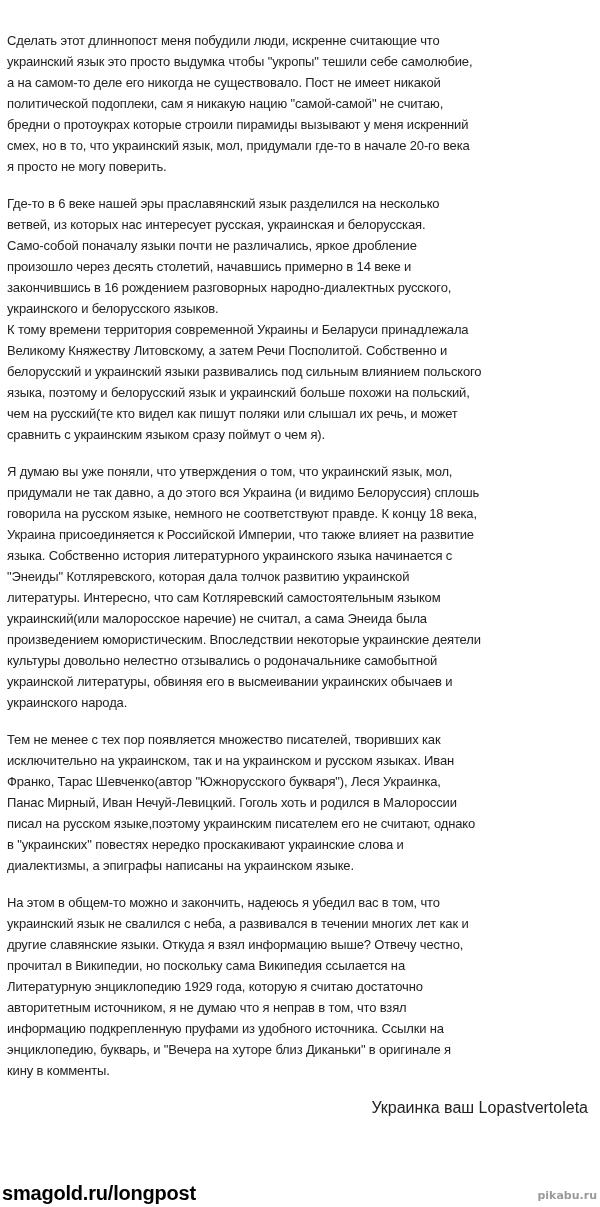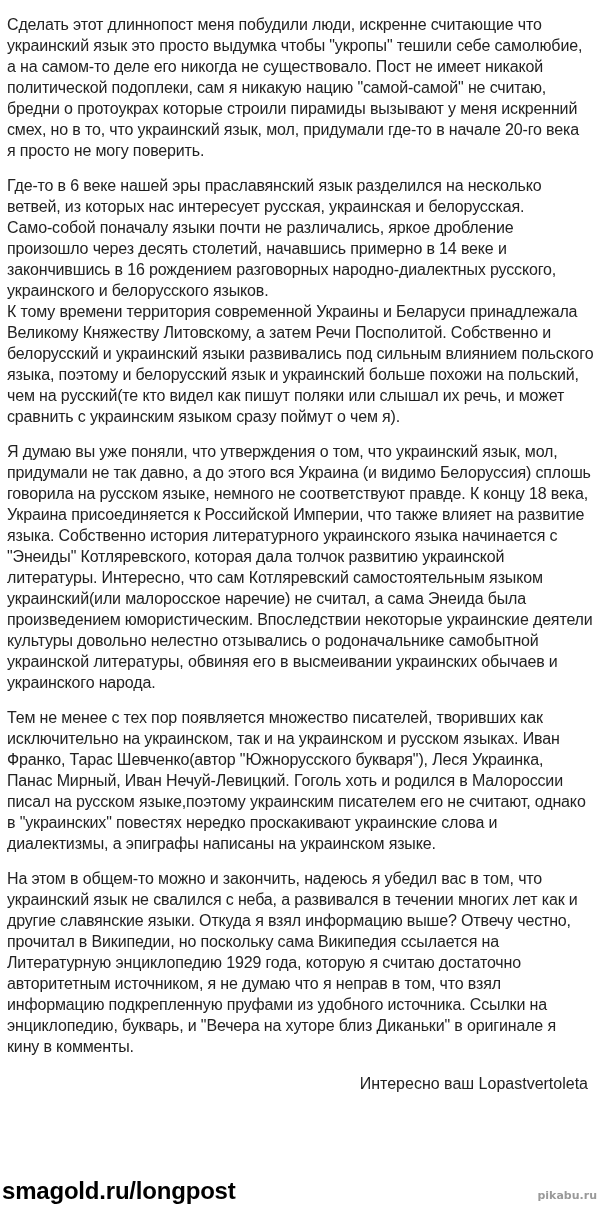--- a/index.html
+++ b/index.html
@@ -14,43 +14,43 @@
     overflow: hidden;
   }
   .post {
     position: absolute;
     top: 14px;
     left: 7px;
     right: 4px;
   }
   .para {
     font-family: "Liberation Sans", sans-serif;
-    font-size: 16px;
+    font-size: 13px;
     line-height: 21px;
     letter-spacing: -0.15px;
     color: #222222;
     white-space: pre;
     overflow: hidden;
-    margin: 0 0 14px 0;
+    margin: 16px 0 14px 0;
   }
   .signature {
     font-family: "Liberation Sans", sans-serif;
     font-size: 16px;
     line-height: 21px;
     color: #222222;
     text-align: right;
     margin: 16px 8px 0 0;
   }
   .source-url {
     position: absolute;
     left: 2px;
     bottom: 2px;
     font-family: "Liberation Sans", sans-serif;
     font-weight: bold;
-    font-size: 24px;
+    font-size: 20px;
     letter-spacing: -0.2px;
     color: #000000;
   }
   .watermark {
     position: absolute;
     right: 3px;
     bottom: 5px;
     font-family: "DejaVu Sans", sans-serif;
     font-weight: bold;
     font-size: 11px;
@@ -107,17 +107,17 @@
 диалектизмы, а эпиграфы написаны на украинском языке.</div>
   <div class="para">На этом в общем-то можно и закончить, надеюсь я убедил вас в том, что
 украинский язык не свалился с неба, а развивался в течении многих лет как и
 другие славянские языки. Откуда я взял информацию выше? Отвечу честно,
 прочитал в Википедии, но поскольку сама Википедия ссылается на
 Литературную энциклопедию 1929 года, которую я считаю достаточно
 авторитетным источником, я не думаю что я неправ в том, что взял
 информацию подкрепленную пруфами из удобного источника. Ссылки на
 энциклопедию, букварь, и "Вечера на хуторе близ Диканьки" в оригинале я
 кину в комменты.</div>
-  <div class="signature">Интересно ваш Lopastvertoleta</div>
+  <div class="signature">Украинка ваш Lopastvertoleta</div>
 </div>
 
 <div class="source-url">smagold.ru/longpost</div>
 <div class="watermark">pikabu.ru</div>
 
 </body></html>

